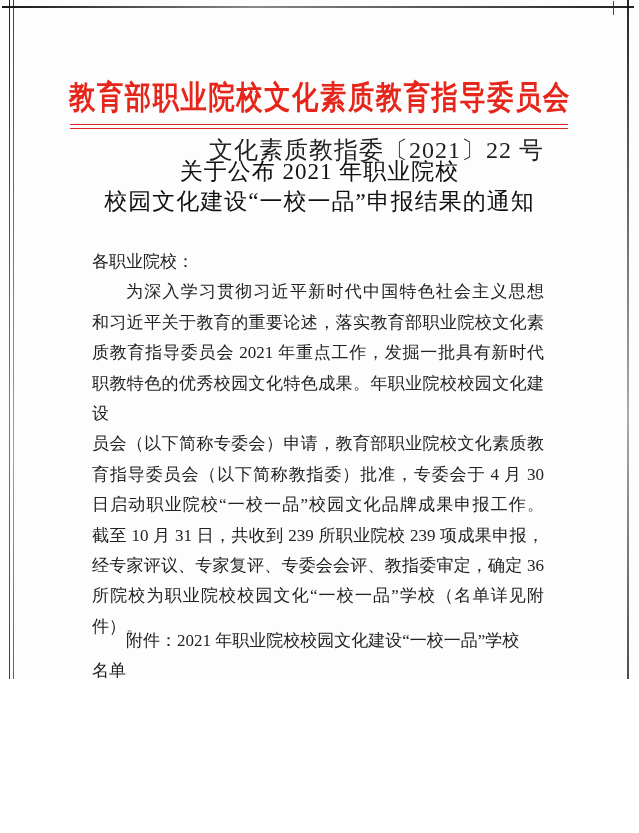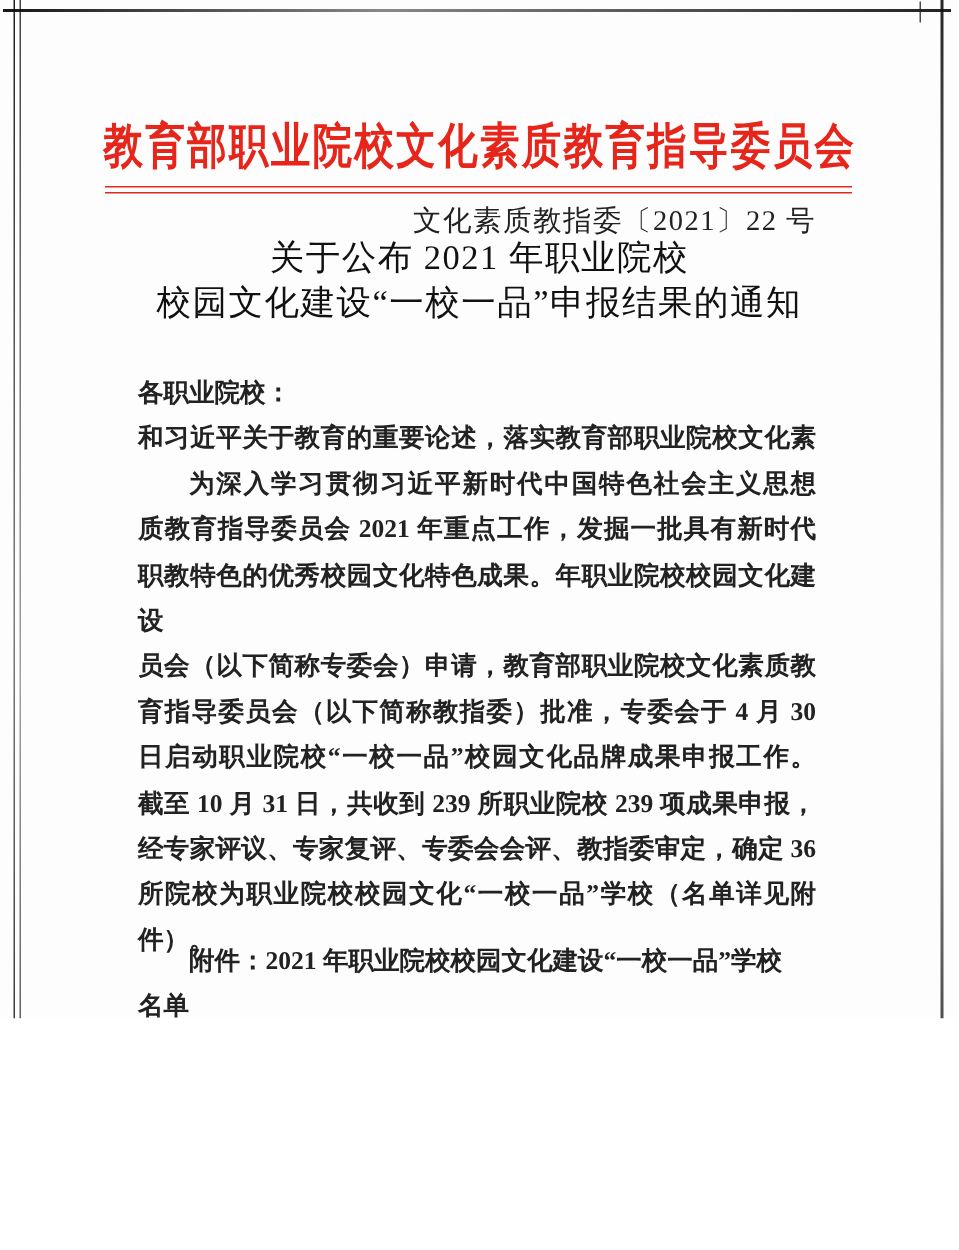--- a/index.html
+++ b/index.html
@@ -27,32 +27,32 @@
     text-align:center; white-space:nowrap;}
   .org-header span{display:inline-block; transform:scaleX(.82);
     font-family:"Liberation Sans","DejaVu Sans",sans-serif; font-weight:bold;
     font-size:32px; letter-spacing:2px; color:#e6261b;}
   .red-rule{position:absolute; left:70px; top:124px; width:498px; height:5px;
     border-top:1.4px solid #dd2a20; border-bottom:1.4px solid #dd2a20; box-sizing:border-box;}
   .red-rule-bottom{position:absolute; left:57px; top:806px; width:511px; height:5px;
     border-top:1.4px solid #dd2a20; border-bottom:1.4px solid #dd2a20; box-sizing:border-box;}
 
   .doc-number{position:absolute; top:134px; left:92px; width:452px;
-    text-align:right; font-size:19px; letter-spacing:1px; color:#222;}
+    text-align:right; font-size:24px; letter-spacing:1px; color:#222;}
 
   .doc-title{position:absolute; top:157px; left:0; width:100%;
     text-align:center; font-weight:normal; font-size:23px; line-height:30px;
     letter-spacing:1px; color:#111;}
 
   
   .body-block{position:absolute; top:247px; left:92px; width:452px;
     font-size:17px; line-height:30.4px; color:#222;}
   .attach-block{position:absolute; top:626px; left:92px; width:452px;
     font-size:17px; line-height:30.4px; color:#222;}
-  .tline{white-space:nowrap;font-weight:bold;}
+  .tline{white-space:nowrap;}
   .tline.justify{white-space:normal; text-align:justify; text-align-last:justify;}
   .tline.indent-justify{white-space:normal; text-indent:34px; text-align:justify; text-align-last:justify;}
   .tline.indent{text-indent:34px;}
   .tline.plain{}
 
   
   .sig-block{position:absolute; top:741px; left:92px; width:452px;
     font-size:17px; line-height:30.5px; color:#222;}
   .sig-inner{width:-moz-fit-content; width:fit-content; margin-left:auto;}
   .sig-org{white-space:nowrap;}
@@ -81,22 +81,22 @@
 
   <div class="doc-number">文化素质教指委〔2021〕22 号</div>
 
   <div class="doc-title">
     <div>关于公布 2021 年职业院校</div>
     <div>校园文化建设“一校一品”申报结果的通知</div>
   </div>
 
   <div class="body-block">
       <div class="tline plain">各职业院校：</div>
+      <div class="tline indent-justify">为深入学习贯彻习近平新时代中国特色社会主义思想</div>
       <div class="tline justify">和习近平关于教育的重要论述，落实教育部职业院校文化素</div>
-      <div class="tline indent-justify">为深入学习贯彻习近平新时代中国特色社会主义思想</div>
       <div class="tline justify">质教育指导委员会 2021 年重点工作，发掘一批具有新时代</div>
       <div class="tline justify">职教特色的优秀校园文化特色成果。年职业院校校园文化建设</div>
       <div class="tline justify">员会（以下简称专委会）申请，教育部职业院校文化素质教</div>
       <div class="tline justify">育指导委员会（以下简称教指委）批准，专委会于 4 月 30</div>
       <div class="tline justify">日启动职业院校“一校一品”校园文化品牌成果申报工作。</div>
       <div class="tline justify">截至 10 月 31 日，共收到 239 所职业院校 239 项成果申报，</div>
       <div class="tline justify">经专家评议、专家复评、专委会会评、教指委审定，确定 36</div>
       <div class="tline justify">所院校为职业院校校园文化“一校一品”学校（名单详见附</div>
       <div class="tline plain">件）。</div>
     </div>

